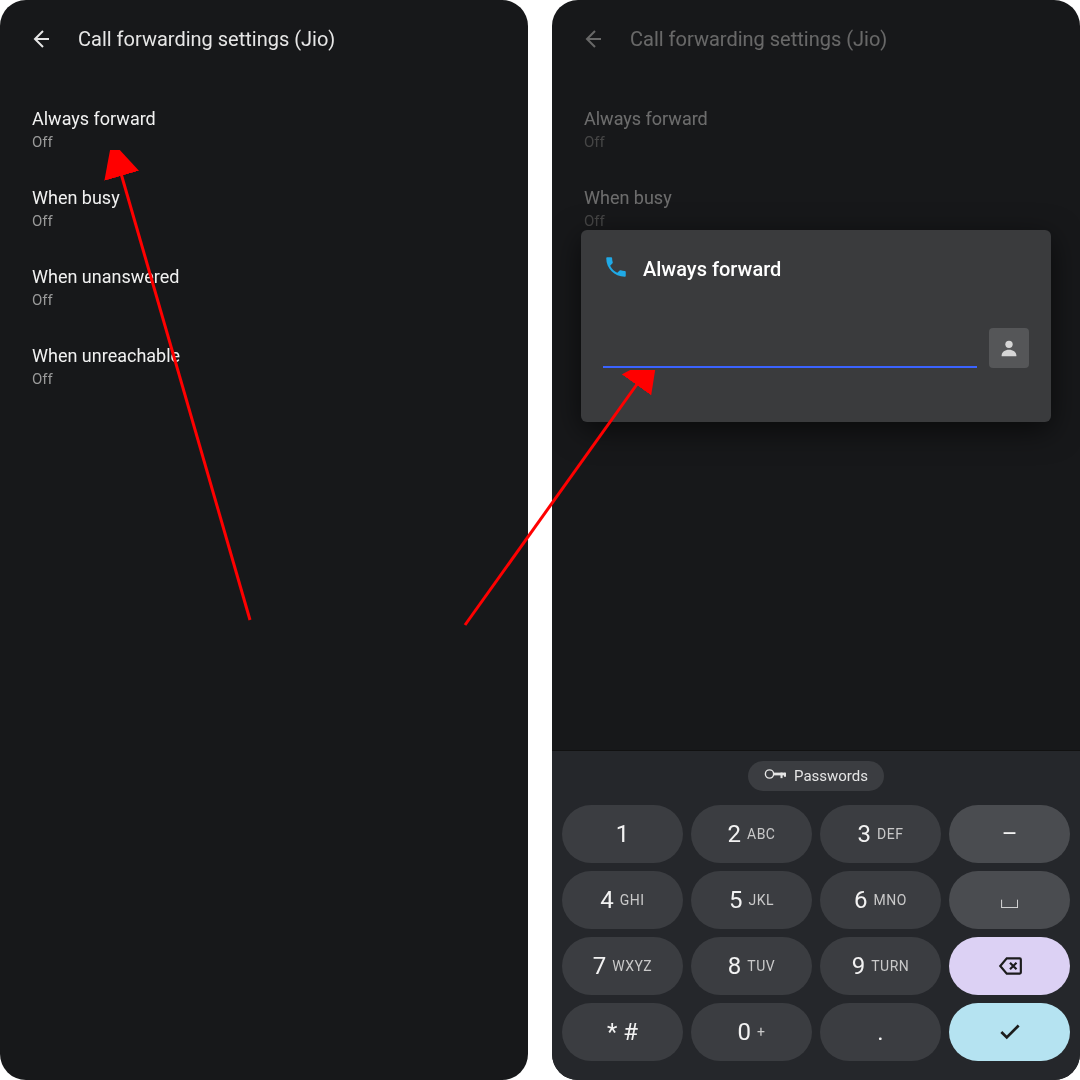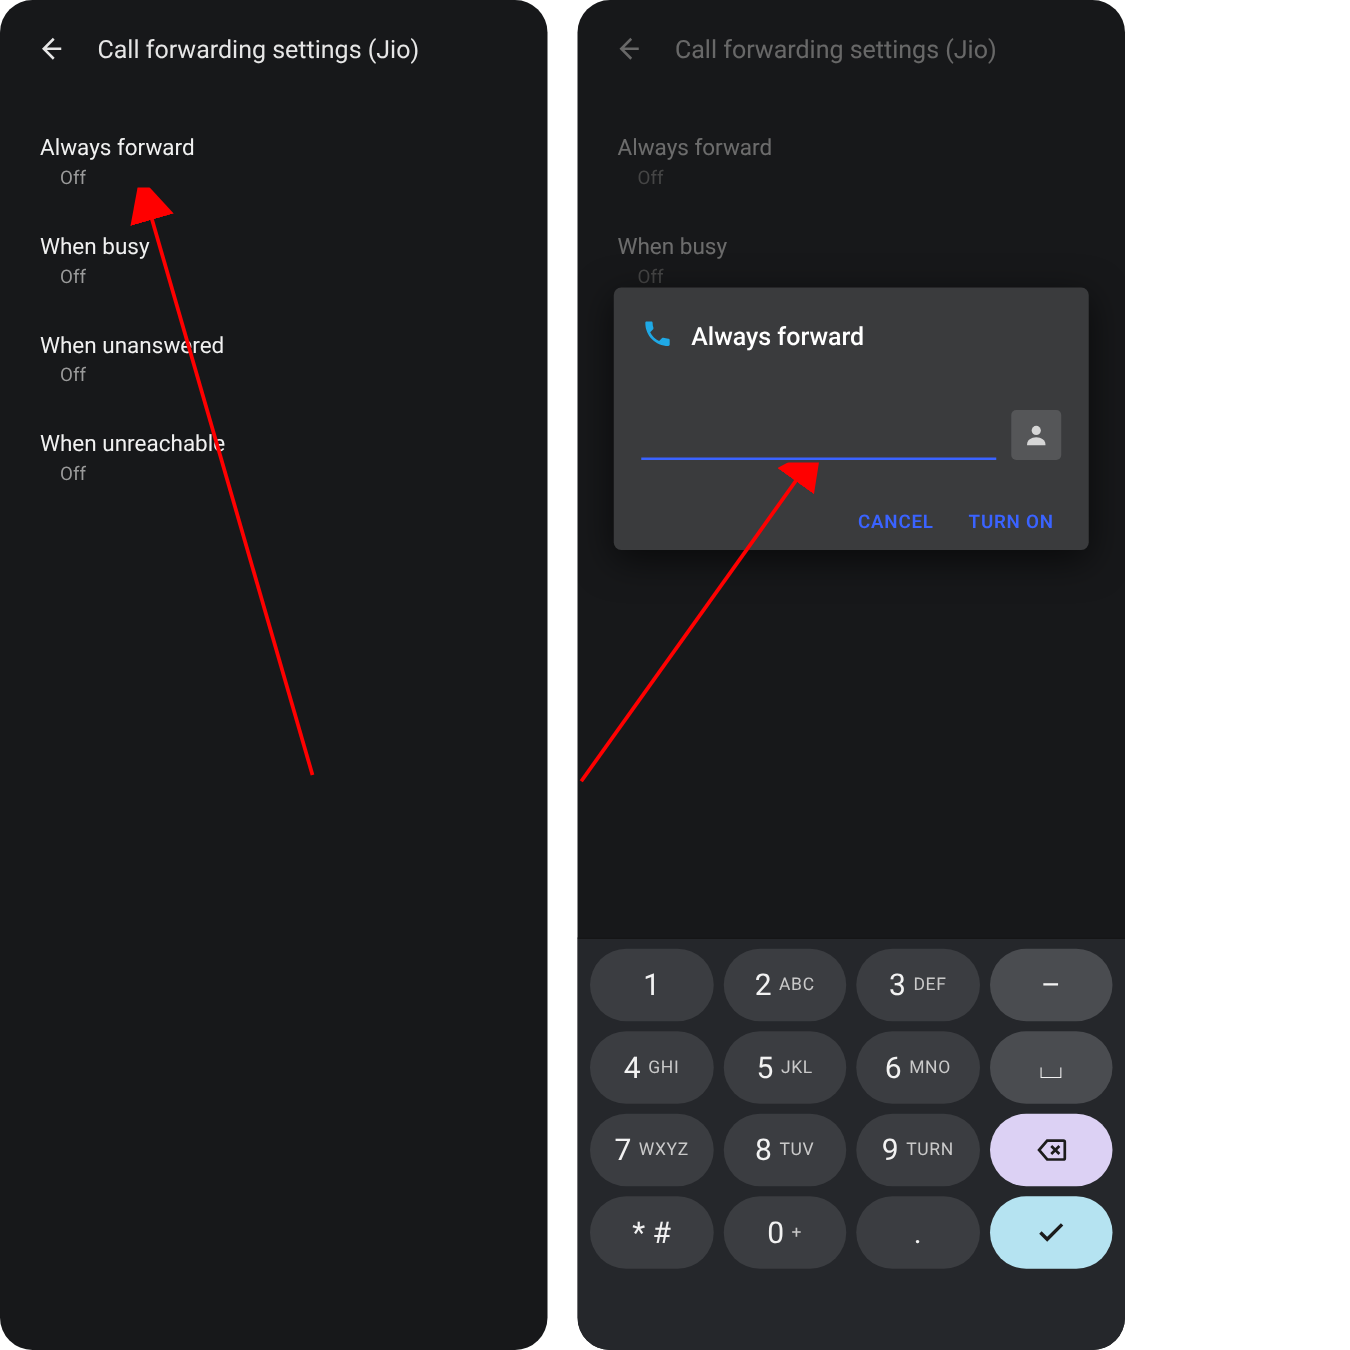--- a/index.html
+++ b/index.html
@@ -1,27 +1,27 @@
 <!DOCTYPE html>
 <html><head>
 <meta charset="utf-8">
 <style>
   * { box-sizing: border-box; margin: 0; padding: 0; }
   html, body { width: 1080px; height: 1080px; background: #ffffff; font-family: Roboto, "Segoe UI", Arial, sans-serif; }
-  .canvas { position: relative; width: 900px; height: 1080px; display: flex; gap: 24px; padding: 0; }
+  .canvas { position: relative; width: 1080px; height: 1080px; display: flex; gap: 24px; padding: 0; }
   .phone { position: relative; flex: 1 1 50%; background: #17181a; border-radius: 26px; overflow: hidden; }
   .phone.dim .screen-content { filter: brightness(0.45); }
   .header { display: flex; align-items: center; height: 78px; padding: 0 22px; color: #e6e6e6; }
   .back-btn { width: 36px; height: 36px; display:flex; align-items:center; justify-content:center; color:#e6e6e6; }
   .back-btn svg { width: 24px; height: 24px; }
   .title { margin-left: 20px; font-size: 20px; font-weight: 400; color: #e6e6e6; }
   .list { padding: 12px 22px; }
   .item { padding: 18px 10px; }
   .item-title { color: #f1f1f1; font-size: 18px; margin-bottom: 4px; }
-  .item-sub { color: #9a9a9a; font-size: 15px; margin-left: 16px; }
+  .item-sub { color: #9a9a9a; font-size: 15px; }
 
   
   .dialog { position:absolute; left: 29px; right: 29px; top: 230px; background: #3a3b3d; border-radius: 6px; padding: 24px 22px 14px; box-shadow: 0 8px 30px rgba(0,0,0,0.6); }
   .dialog-head { display:flex; align-items:center; gap:14px; margin-bottom: 44px; }
   .phone-icon svg { width: 26px; height: 26px; }
   .dialog-title { color: #ffffff; font-size: 20px; font-weight: 500; }
   .input-row { display:flex; align-items:flex-end; gap:12px; margin-bottom: 40px; }
   .underline-input { flex:1; border:none; border-bottom: 2px solid #3a63ff; background: transparent; height: 34px; outline:none; color:#fff; font-size:18px; }
   .contact-btn { width: 40px; height: 40px; border-radius: 4px; background: #555658; display:flex; align-items:center; justify-content:center; }
   .contact-btn svg { width:22px; height:22px; fill:#d6d6d6; }
@@ -129,27 +129,36 @@
       </div>
       <div class="input-row">
         <input class="underline-input" value="" style="">
         <div class="contact-btn">
           <svg viewBox="0 0 24 24">
               <circle cx="12" cy="8" r="4"></circle>
               <path d="M4 20c0-3.3 3.6-6 8-6s8 2.7 8 6v1H4v-1z"></path>
             </svg>
         </div>
       </div>
-      <div class="dialog-actions">
-        <span>CANCEL</span>
-        <span>TURN ON</span>
-      </div>
     </div>
 
     <div class="keyboard">
+      <div class="kb-chip-row">
+        <div class="kb-chip">
+          <span>
+            <svg viewBox="0 0 32 20">
+                <circle cx="8" cy="10" r="6" fill="none" stroke="#e5e5e5" stroke-width="2"></circle>
+                <rect x="14" y="8" width="16" height="4"></rect>
+                <rect x="24" y="8" width="3" height="8"></rect>
+                <rect x="29" y="8" width="3" height="6"></rect>
+              </svg>
+          </span>
+          <span>Passwords</span>
+        </div>
+      </div>
       <div class="kb-grid" id="kb-grid">
           <div class="key">
             <span class="digit">1</span>
           </div>
           <div class="key">
             <span class="digit">2</span>
             <span class="letters">ABC</span>
           </div>
           <div class="key">
             <span class="digit">3</span>

